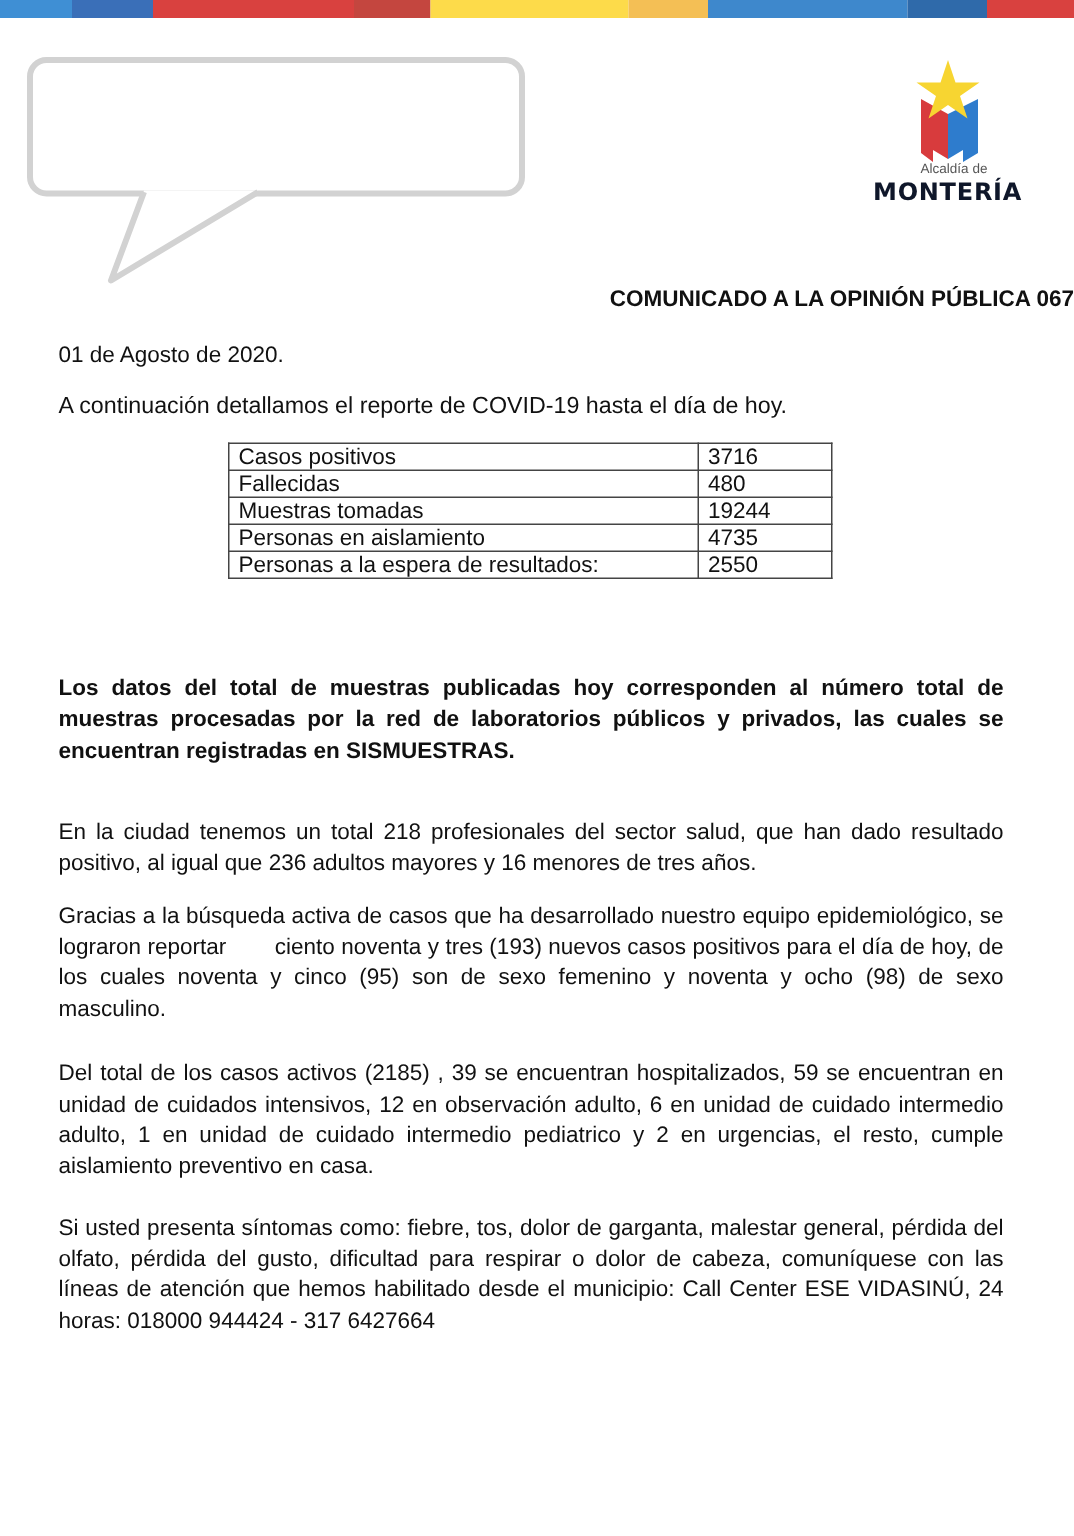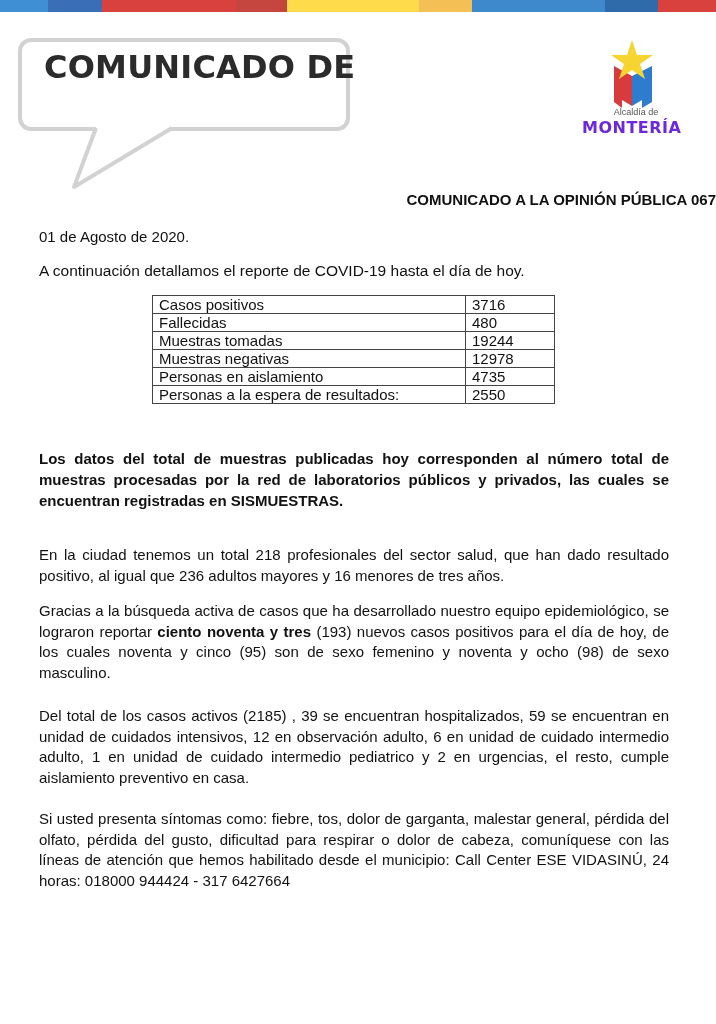--- a/index.html
+++ b/index.html
@@ -4,30 +4,30 @@
 <style>
   html, body { margin: 0; padding: 0; background: #ffffff; }
   body { width: 716px; height: 1024px; position: relative; overflow: hidden; font-family: "Liberation Sans", sans-serif; color: #111; }
   .topbar { position: absolute; top: 0; left: 0; width: 716px; height: 12px; display: flex; }
   .topbar div { height: 100%; }
   .bubble { position: absolute; left: 18px; top: 38px; width: 332px; height: 93px; border: 4px solid #d2d2d2; border-radius: 13px; box-sizing: border-box; background: #fff; }
   .bubble-tail { position: absolute; left: 60px; top: 125px; }
   .bubble-title { position: absolute; left: 44px; top: 48px; font-family: "DejaVu Sans", sans-serif; font-weight: bold; font-size: 32px; line-height: 38px; color: #2b2b2b; letter-spacing: 0.2px; }
   .logo { position: absolute; left: 584px; top: 36px; width: 100px; height: 106px; }
   .logo-caption { position: absolute; left: 606px; top: 107px; font-size: 9px; color: #555; width: 60px; text-align: center; }
-  .logo-name { position: absolute; left: 582px; top: 118px; font-family: "DejaVu Sans", sans-serif; font-weight: bold; font-size: 16px; color: #6d28d9; letter-spacing: 0.5px; }
+  .logo-name { position: absolute; left: 582px; top: 118px; font-family: "DejaVu Sans", sans-serif; font-weight: bold; font-size: 16px; color: #0f172a; letter-spacing: 0.5px; }
   .doc-title { position: absolute; left: 0; width: 716px; top: 191px; text-align: right; font-weight: bold; font-size: 15px; padding-left: 30px; box-sizing: border-box; }
   .date { position: absolute; left: 39px; top: 228px; font-weight: normal; font-size: 15px; }
   .intro { position: absolute; left: 39px; top: 262px; font-size: 15.5px; }
   table.stats { position: absolute; left: 152px; top: 295px; width: 403px; border-collapse: collapse; font-size: 15px; }
   table.stats td { border: 1px solid #444; padding: 0 6px; height: 17px; line-height: 17px; }
   table.stats td.val { width: 76px; margin-top: 45px; }
   .para { position: absolute; left: 39px; width: 630px; font-size: 15px; line-height: 20.5px; text-align: justify; font-family: "Liberation Sans", sans-serif; }
   .para.bold { font-weight: bold; line-height: 21px; }
-  .para b { font-weight: bold; }
+  .para b { font-weight: normal; margin-left: 28px; }
 </style>
 </head>
 <body>
 
 <div class="topbar">
   <div style="width:48px;background:#3f8fd4"></div>
   <div style="width:54px;background:#3a6fb8"></div>
   <div style="width:134px;background:#d9413f"></div>
   <div style="width:51px;background:#c4463f"></div>
   <div style="width:132px;background:#fddb4a"></div>
@@ -36,21 +36,20 @@
   <div style="width:53px;background:#2f6aaa"></div>
   <div style="width:58px;background:#d9413f"></div>
 </div>
 
 <div class="bubble"></div>
 <svg class="bubble-tail" width="120" height="66" viewBox="0 0 120 66">
   <polygon points="36,2 112,2 14,62" fill="#fff" stroke="none"></polygon>
   <polyline points="36,3 14,62 112,3" fill="none" stroke="#d2d2d2" stroke-width="4" stroke-linejoin="round"></polyline>
 </svg>
 <div class="bubble-title">
-  <div>COMUNICADO DE</div>
 </div>
 
 <svg class="logo" viewBox="0 0 100 106">
   <polygon points="30,30 48,40 48,70 38,64 38,72 30,66" fill="#d83b3d"></polygon>
   <polygon points="48,40 68,30 68,66 58,72 58,64 48,70" fill="#2e7ccd"></polygon>
   <polygon points="48,4 53,19 69,19 56,28 61,43 48,34 35,43 40,28 27,19 43,19" fill="#f7d531"></polygon>
 </svg>
 <div class="logo-caption">Alcaldía de</div>
 <div class="logo-name">MONTERÍA</div>
 
@@ -66,24 +65,20 @@
       </tr>
   <tr>
         <td>Fallecidas</td>
         <td class="val">480</td>
       </tr>
   <tr>
         <td>Muestras tomadas</td>
         <td class="val">19244</td>
       </tr>
   <tr>
-        <td>Muestras negativas</td>
-        <td class="val">12978</td>
-      </tr>
-  <tr>
         <td>Personas en aislamiento</td>
         <td class="val">4735</td>
       </tr>
   <tr>
         <td>Personas a la espera de resultados:</td>
         <td class="val">2550</td>
       </tr>
 </tbody>
   </table>
 

